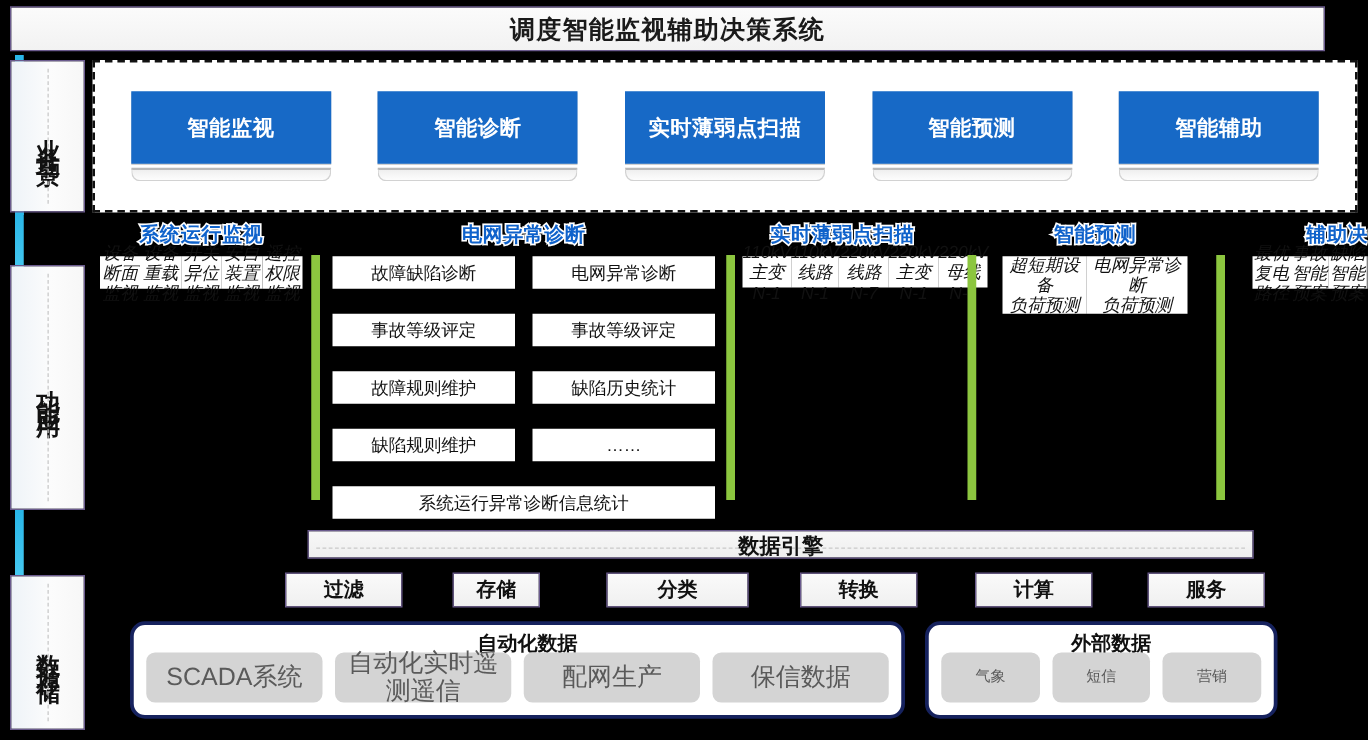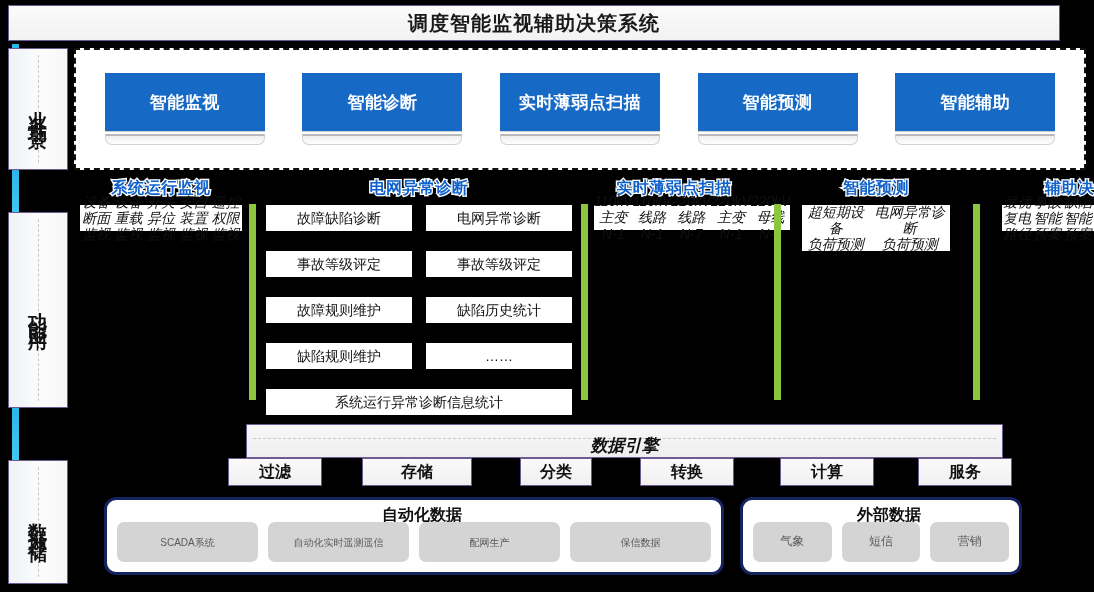--- a/index.html
+++ b/index.html
@@ -113,24 +113,24 @@
   
   .c4 { left: 728px; width: 148px; }
   .c4 .cell { height: 46px; margin-bottom: 10px; flex-direction:column; }
 
   
   .c5 { left: 928px; width: 152px; }
   .c5 .cell { height: 26px; margin-bottom: 10px; }
 
   
   .engine-head {
-    position:absolute; left: 246px; top: 424px; width: 757px; height: 34px;
+    position:absolute; left: 246px; top: 424px; width: 757px; height: 23px;
     background: linear-gradient(to bottom,#f7f7f7,#efefef);
     border: 1px solid #6b5b8e;
-    display:flex; align-items:flex-end; justify-content:center;font-style:italic;
+    display:flex; align-items:flex-start; justify-content:center;
   }
   .engine-head .dashline {
     position:absolute; left:6px; right:6px; top:13px; border-top:1px dashed #c9c9c9;
   }
   .engine-head .etxt {
     position:relative; font-size:17px; font-weight:bold; color:#111; padding:0 8px;
     background: transparent;
   }
   .engine-seg {
     position:absolute; top: 458px; height: 28px;
@@ -146,21 +146,21 @@
   }
   .data-box .dtitle {
     position:absolute; left:0; right:0; top:5px; text-align:center;
     font-size:16px; font-weight:bold; color:#111;padding-left:16px;
   }
   .chips { position:absolute; left:10px; right:10px; bottom:10px;
     display:flex; gap:10px; justify-content:center; }
   .chip {
     flex:1; height:40px; background:#d4d4d4; border-radius:7px;
     display:flex; align-items:center; justify-content:center;
-    text-align:center; font-size:10px; color:#5a5a5a; line-height:1.1; padding:0 4px;
+    text-align:center; font-size:20px; color:#5a5a5a; line-height:1.1; padding:0 4px;
   }
   .box-auto { left: 104px; top: 497px; width: 620px; height: 78px; }
   .box-ext  { left: 740px; top: 497px; width: 282px; height: 78px; }
   .box-ext .chip { font-size:12px; }
 </style>
 </head>
 <body>
 
 <div id="root">
 
@@ -287,22 +287,22 @@
       </div>
     </div>
   </div>
 
   <div class="engine-head">
     <div class="dashline"></div>
     <span class="etxt">数据引擎</span>
   </div>
 
   <div class="engine-seg" style="left:228px;width:94px;">过滤</div>
-  <div class="engine-seg" style="left:362px;width:110px;">存储</div>
-  <div class="engine-seg" style="left:520px;width:72px;">分类</div>
+  <div class="engine-seg" style="left:362px;width:70px;">存储</div>
+  <div class="engine-seg" style="left:485px;width:114px;">分类</div>
   <div class="engine-seg" style="left:780px;width:94px;">计算</div>
   <div class="engine-seg" style="left:640px;width:94px;">转换</div>
   <div class="engine-seg" style="left:918px;width:94px;">服务</div>
 
   <div class="data-box box-auto">
     <div class="dtitle">自动化数据</div>
     <div class="chips">
       <div class="chip">SCADA系统</div>
       <div class="chip">自动化实时遥测遥信</div>
       <div class="chip">配网生产</div>

